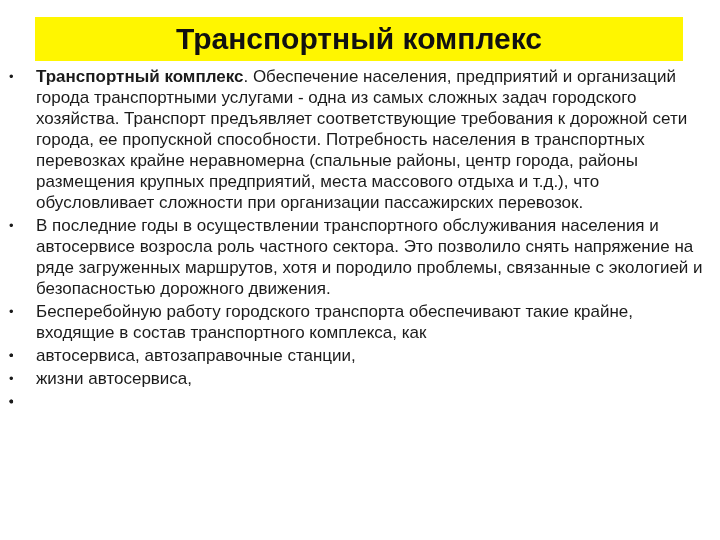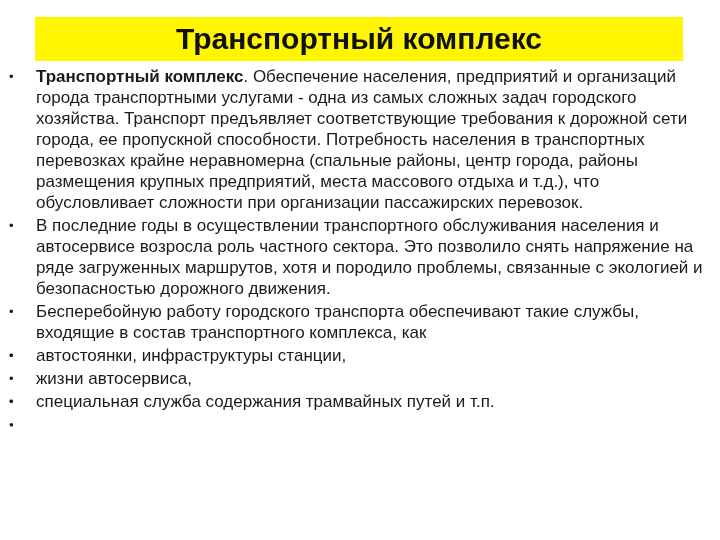--- a/index.html
+++ b/index.html
@@ -89,44 +89,43 @@
         <span class="lead-bold">Транспортный комплекс</span><span>. Обеспечение населения, предприятий и организаций города транспортными услугами - одна из самых сложных задач городского хозяйства. Транспорт предъявляет соответствующие требования к дорожной сети города, ее пропускной способности. Потребность населения в транспортных перевозках крайне неравномерна (спальные районы, центр города, районы размещения крупных предприятий, места массового отдыха и т.д.), что обусловливает сложности при организации пассажирских перевозок.</span>
       </li>
 
       <li>
         <span class="dot">•</span>
         <span>В последние годы в осуществлении транспортного обслуживания населения и автосервисе возросла роль частного сектора. Это позволило снять напряжение на ряде загруженных маршрутов, хотя и породило проблемы, связанные с экологией и безопасностью дорожного движения.</span>
       </li>
 
       <li>
         <span class="dot">•</span>
-        <span>Бесперебойную работу городского транспорта обеспечивают такие службы, входящие в состав транспортного комплекса, как</span>
+        <span>Бесперебойную работу городского транспорта обеспечивают такие крайне, входящие в состав транспортного комплекса, как</span>
       </li>
 
       <li>
         <span class="dot">•</span>
       </li>
 
       <li>
         <span class="dot">•</span>
-        <span>автостоянки, инфраструктуры станции,</span>
+        <span>автосервиса, автозаправочные станции,</span>
       </li>
 
       <li>
         <span class="dot">•</span>
         <span>жизни автосервиса,</span>
       </li>
 
       <li>
         <span class="dot">•</span>
       </li>
 
       <li>
         <span class="dot">•</span>
-        <span>специальная служба содержания трамвайных путей и т.п.</span>
       </li>
 
       <li class="italic-item">
         <span class="dot">•</span>
       </li>
 
     </ul>
   </div>
 
 </div>

